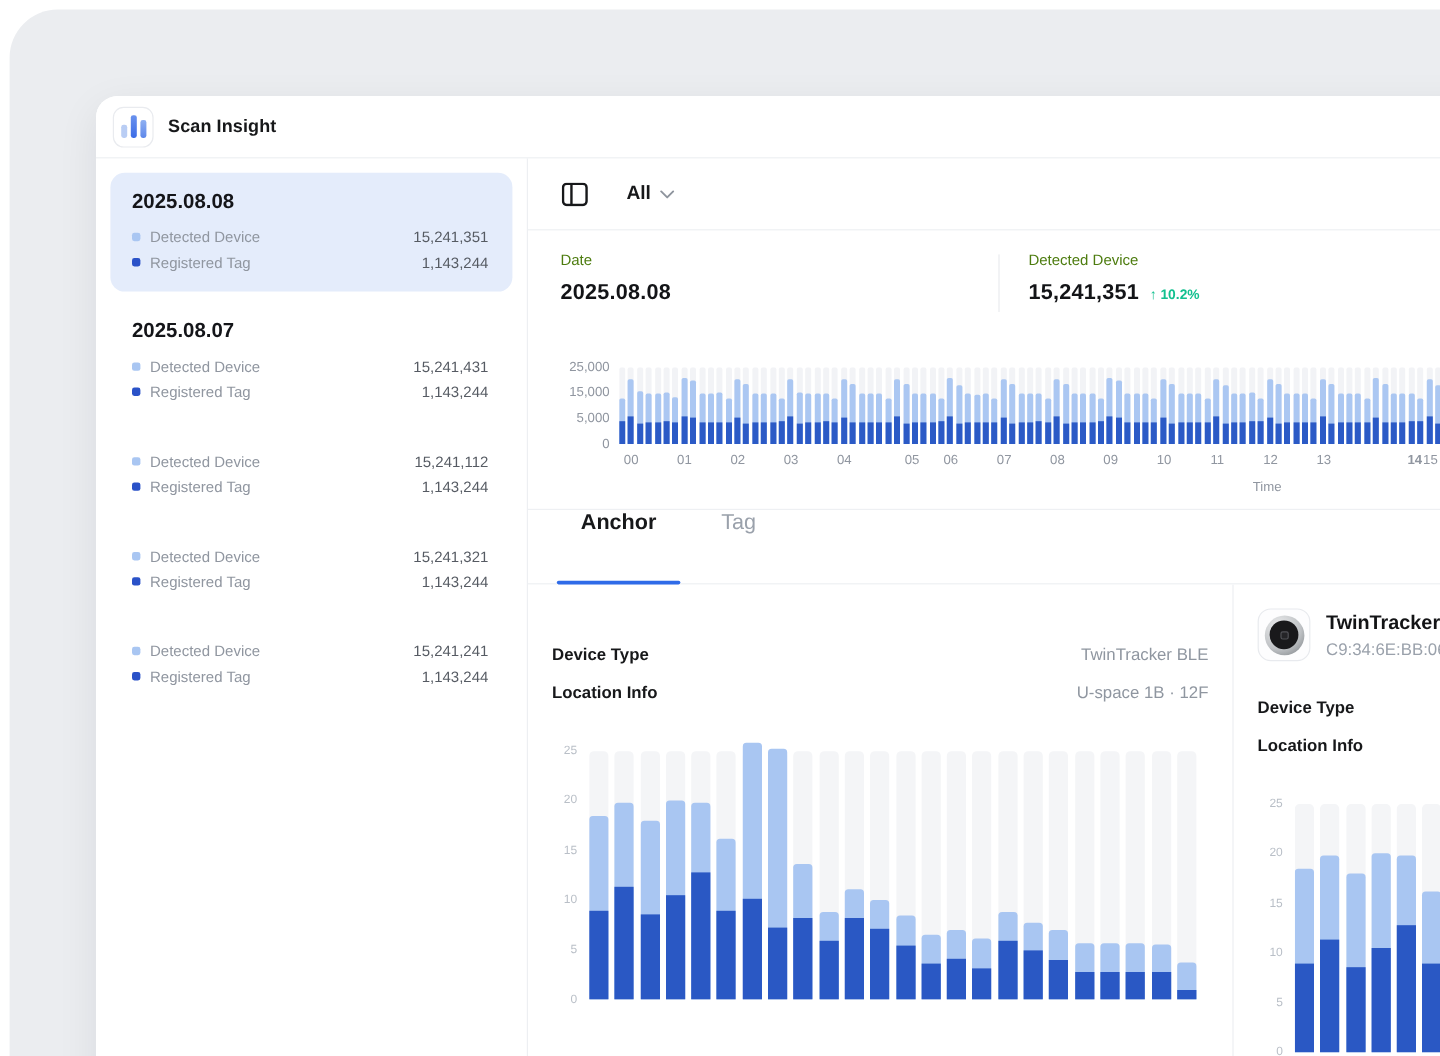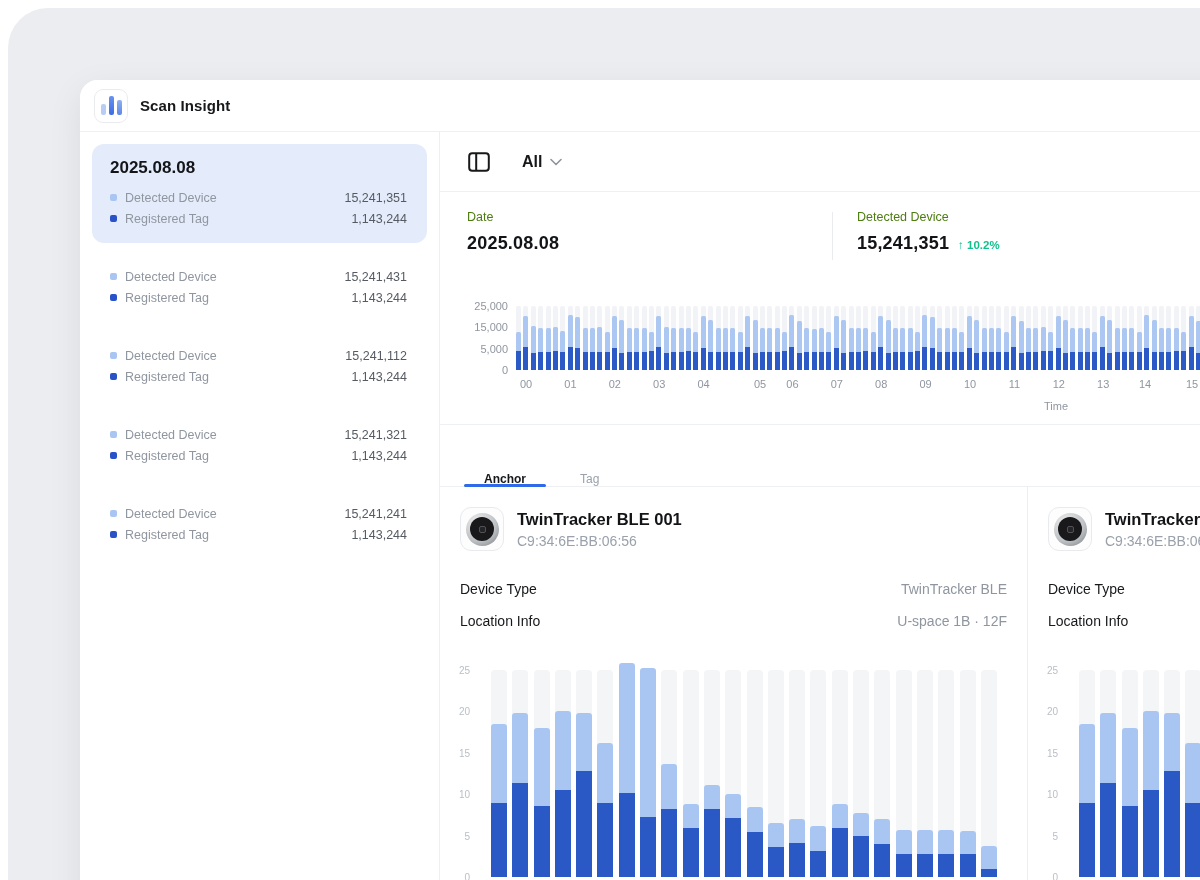--- a/index.html
+++ b/index.html
@@ -63,22 +63,22 @@
   .m-bar .seg { position:absolute; bottom:0; left:0; width:100%; }
   .m-bar .seg-light { background:#abc7f2; border-radius:1.5px 1.5px 0 0; }
   .m-bar .seg-dark { background:#2b5ac6; }
   .mc-xlabels { position:absolute; left:76px; right:0; top:110px; height:14px; overflow:hidden; }
   .mc-xlabels span { position:absolute; transform:translateX(-50%); font-size:11px; color:#9096a0; }
   .mc-xaxis-title { position:absolute; left:616px; top:132px; transform:translateX(-50%); font-size:11px; color:#9096a0; }
 
   
   .tabbar { height:62px; flex:0 0 62px; display:flex; align-items:stretch; gap:14px;
     padding:0 24px; border-bottom:1px solid #eef0f3; }
-  .tab { position:relative; display:flex; align-items:flex-end; padding:0 20px;
-    font-size:12px; color:#9aa1ab; cursor:pointer; background:none; border:none; font-family:inherit; }
+  .tab { position:relative; display:flex; align-items:flex-start; padding:0 20px;
+    font-size:18px; color:#9aa1ab; cursor:pointer; background:none; border:none; font-family:inherit; }
   .tab.active { color:#17181a; font-weight:700; }
   .tab .tab-underline { display:none; position:absolute; left:0; right:0; bottom:-1px; height:3px;
     border-radius:2px; background:#2f6be8; }
   .tab.active .tab-underline { display:block; }
 
   
   .cards-row { flex:1; display:flex; min-height:0; overflow:hidden; }
   .device-card { width:588px; flex:0 0 588px; padding:20px; border-right:1px solid #edeff2; }
   .card-head { display:flex; gap:13px; align-items:center; }
   .device-tile { width:44px; height:44px; flex:0 0 44px; border:1px solid #e8eaee; border-radius:11px;
@@ -86,26 +86,26 @@
   .device-photo { width:33px; height:33px; border-radius:50%;
     background:radial-gradient(circle at 35% 28%, #ecedee, #bfc2c5 58%, #989ca0 80%);
     display:flex; align-items:center; justify-content:center; }
   .device-core { width:24px; height:24px; border-radius:50%; background:#19191b;
     display:flex; align-items:center; justify-content:center; }
   .device-core i { width:7px; height:7px; border:1px solid #515257; background:#242427; border-radius:2px; }
   .card-title { font-size:16.5px; font-weight:700; color:#131416; }
   .card-mac { font-size:14px; color:#9aa1ab; margin-top:4px; }
   .card-info { margin-top:22px; }
   .info-row { display:flex; align-items:center; height:32px; font-size:14px; }
-  .info-key { color:#17181a; font-weight:400;text-align:right; }
+  .info-key { color:#17181a; font-weight:700;text-align:right; }
   .info-val { margin-left:auto; color:#8f96a0; }
 
   .card-chart { position:relative; margin-top:16px; height:224px; }
   .cc-ylabels { position:absolute; left:0; bottom:0; width:22px; height:224px; }
-  .cc-ylabels span { position:absolute; right:12px; transform:translateY(50%); font-size:10px; color:#b9bfc7; }
+  .cc-ylabels span { position:absolute; right:1px; transform:translateY(50%); font-size:10px; color:#b9bfc7; }
   .cc-plot { position:absolute; left:31px; right:0; bottom:0; top:0; display:flex; align-items:flex-end; overflow:hidden; }
   .c-bar { position:relative; width:16px; flex:0 0 16px; margin-right:5.3px; height:100%; }
   .c-track { position:absolute; bottom:0; left:0; width:100%; height:207px; background:#f4f5f7; border-radius:4px 4px 0 0; }
   .c-bar .seg { position:absolute; bottom:0; left:0; width:100%; }
   .c-bar .seg-light { background:#a9c6f2; border-radius:3px 3px 0 0; }
   .c-bar .seg-dark { background:#2a58c4; }
 </style>
 </head>
 <body>
 
@@ -132,20 +132,21 @@
       <span class="val val-d">15,241,351</span>
     </div>
     <div class="side-row">
       <span class="bullet bullet-registered"></span>
       <span class="lbl-r">Registered Tag</span>
       <span class="val val-r">1,143,244</span>
     </div>
   </div>
 
   <div class="side-item">
+    <div class="side-date">2025.08.07</div>
     <div class="side-row">
       <span class="bullet bullet-detected"></span>
       <span class="lbl-d">Detected Device</span>
       <span class="val val-d">15,241,431</span>
     </div>
     <div class="side-row">
       <span class="bullet bullet-registered"></span>
       <span class="lbl-r">Registered Tag</span>
       <span class="val val-r">1,143,244</span>
     </div>
@@ -612,53 +613,40 @@
             <span style="left: 187.6px;">04</span>
             <span style="left: 244px;">05</span>
             <span style="left: 276.4px;">06</span>
             <span style="left: 320.8px;">07</span>
             <span style="left: 365.2px;">08</span>
             <span style="left: 409.6px;">09</span>
             <span style="left: 454px;">10</span>
             <span style="left: 498.4px;">11</span>
             <span style="left: 542.8px;">12</span>
             <span style="left: 587.2px;">13</span>
-            <span style="left: 629px;">14</span>
+            <span style="left: 663px; font-weight: bold;">14</span>
             <span style="left: 676px;">15</span>
           </div>
         <div class="mc-xaxis-title">Time</div>
       </div>
 
       <div class="tabbar" id="tabbar">
   <button class="tab active">
     <span class="tab-label">Anchor</span>
     <span class="tab-underline"></span>
   </button>
 
   <button class="tab">
     <span class="tab-label">Tag</span>
 
   </button>
 </div>
 
       <div class="cards-row" id="cards-row">
   <div class="device-card">
-    <div class="card-head">
-      <div class="device-tile">
-        <div class="device-photo">
-                  <div class="device-core">
-                    <i></i>
-                  </div>
-                </div>
-      </div>
-      <div>
-        <div class="card-title">TwinTracker BLE 001</div>
-        <div class="card-mac">C9:34:6E:BB:06:56</div>
-      </div>
-    </div>
     <div class="card-info">
       <div class="info-row">
         <span class="info-key k-type">Device Type</span>
         <span class="info-val v-type">TwinTracker BLE</span>
       </div>
       <div class="info-row">
         <span class="info-key k-loc">Location Info</span>
         <span class="info-val v-loc">U-space 1B · 12F</span>
       </div>
     </div>

